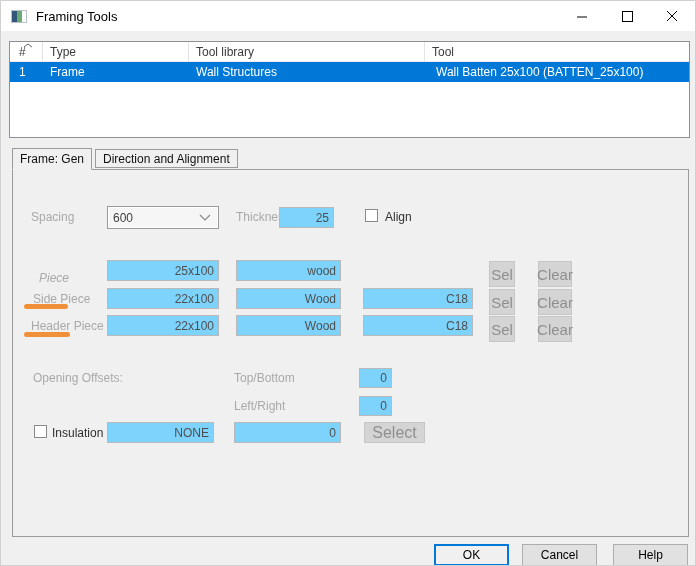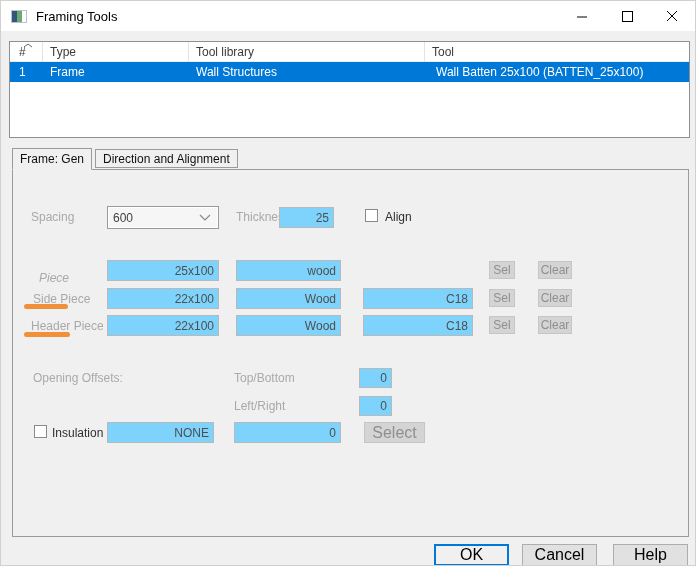--- a/index.html
+++ b/index.html
@@ -35,25 +35,25 @@
   .tab.active{height:22px;margin-bottom:-1px;border-bottom:1px solid #f0f0f0;}
   .tab + .tab{margin-left:3px;}
   .tab-panel{position:absolute;left:11px;top:168px;width:677px;height:368px;border:1px solid #9b9b9b;background:#f0f0f0;}
   
   .lbl{position:absolute;color:#a9a9a9;line-height:15px;white-space:nowrap;}
   .lbl.dark{color:#2f2f2f;}
   .field{position:absolute;height:21px;border:1px solid #b9b9b9;background:#7dd3fc;color:#4f4f4f;font-size:12px;padding:0 4px;outline:none;text-align:right;}
   .combo{position:absolute;left:106px;top:205px;width:112px;height:23px;border:1px solid #9a9a9a;background:#f6f6f6;box-shadow:inset 0 0 0 1px #ffffff;display:flex;align-items:center;padding-left:5px;color:#3f3f3f;cursor:default;}
   .combo .chev{margin-left:auto;margin-right:7px;display:flex;}
   .checkbox{position:absolute;width:13px;height:13px;border:1px solid #8a8a8a;background:#fff;cursor:default;}
-  .mini-btn{position:absolute;height:18px;border:1px solid #c6c6c6;background:#d4d4d4;color:#8f8f8f;display:flex;align-items:center;justify-content:center;font-size:12px;cursor:default;padding:0;}
+  .mini-btn{position:absolute;height:26px;border:1px solid #c6c6c6;background:#d4d4d4;color:#8f8f8f;display:flex;align-items:center;justify-content:center;font-size:15px;cursor:default;padding:0;}
   .select-btn{position:absolute;left:363px;top:421px;width:61px;height:21px;border:1px solid #c6c6c6;background:#d4d4d4;color:#8f8f8f;font-size:16px;cursor:default;}
   .underline-mark{position:absolute;height:5px;border-radius:3px;background:var(--accent_orange,#f0913a);}
   
-  .footer-btn{position:absolute;top:543px;width:75px;height:22px;background:#e1e1e1;border:1px solid #adadad;font-size:16px;color:#000;cursor:default;padding:0;}
+  .footer-btn{position:absolute;top:543px;width:75px;height:22px;background:#e1e1e1;border:1px solid #adadad;font-size:12px;color:#000;cursor:default;padding:0;}
   .footer-btn.primary{background:#f0f0f0;border:2px solid var(--focus,#0078d7);}
 </style>
 </head>
 <body>
 
 <div id="window">
 
   <div class="titlebar">
     <div class="app-icon">
         <div class="b1"></div>

